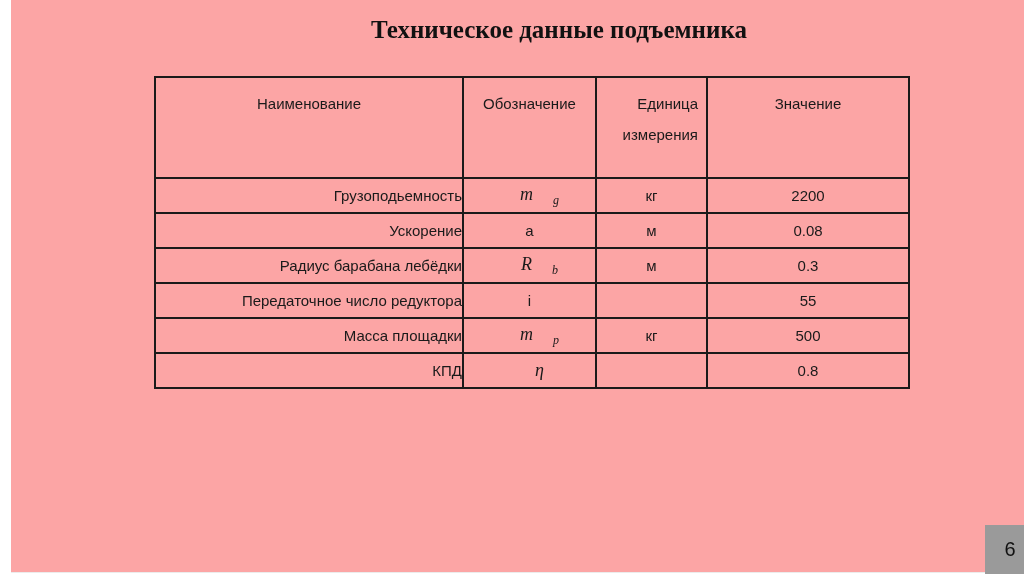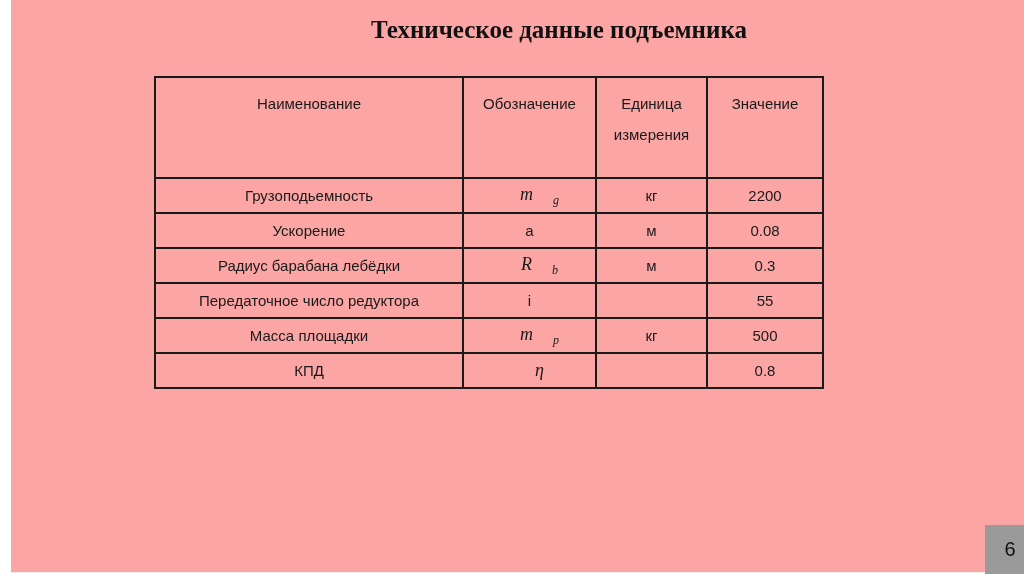--- a/index.html
+++ b/index.html
@@ -3,27 +3,27 @@
 <meta charset="utf-8">
 <style>
   html, body { margin:0; padding:0; }
   body { width:1024px; height:574px; background:#ffffff; position:relative; overflow:hidden;
          font-family:"Liberation Sans", sans-serif; color:#111; }
   .slide { position:absolute; left:11px; top:0; width:1022px; height:572px;
            border-right:1px solid #ececec; border-bottom:1px solid #ececec; background:#fca5a5; }
   .title { position:absolute; left:0; right:0; top:16px; text-align:center;
            font-family:"Liberation Serif", serif; font-weight:bold; font-size:25px; color:#111;
            padding-left:74px; }
-  table.spec { position:absolute; left:143px; top:76px; width:670px; border-collapse:collapse;
+  table.spec { position:absolute; left:143px; top:76px; width:756px; border-collapse:collapse;
                font-family:"Liberation Sans", sans-serif; font-size:15px; color:#1a1a1a; }
   table.spec td, table.spec th { border:2px solid #1a1a1a; padding:0; }
   table.spec th { font-weight:normal; vertical-align:top; height:99px; text-align:center; }
   th .hdr { display:block; padding-top:10px; line-height:31px; }
   td { height:33px; }
-  td.name { text-align:center; padding-left:8px; width:306px; }
+  td.name { text-align:right; padding-left:8px; width:306px; }
   td.sym { text-align:center; width:131px; }
   td.unit { text-align:center; width:109px; }
   td.val { text-align:center; }
   .math { font-family:"Liberation Serif", serif; font-style:italic; font-size:18px;margin-left:20px; }
   .math sub { font-size:12px; vertical-align:-4px; }
   .page-num { position:absolute; left:974px; top:525px; width:50px; height:49px;
               background:#9a9a9a; color:#111; font-size:20px; display:flex; align-items:center;
               justify-content:center; }
 </style>
 </head>
@@ -34,21 +34,21 @@
 
   <table class="spec">
     <thead>
       <tr>
         <th>
             <span class="hdr">Наименование</span>
           </th>
         <th>
             <span class="hdr">Обозначение</span>
           </th>
-        <th style="padding:0 8px;">
+        <th style="padding:0 8px;text-align:right;">
             <span class="hdr">Единица измерения</span>
           </th>
         <th>
             <span class="hdr">Значение</span>
           </th>
       </tr>
     </thead>
     <tbody id="rows">
         <tr>
           <td class="name">Грузоподьемность</td>

